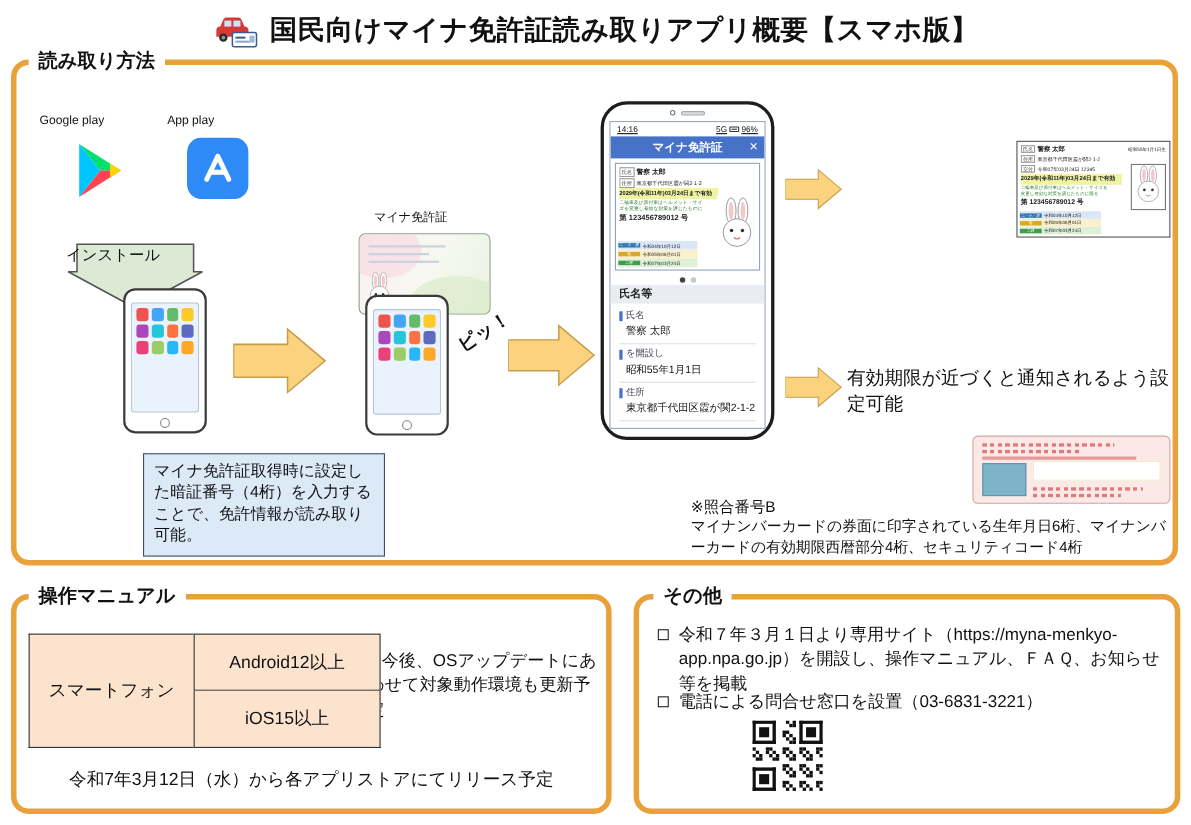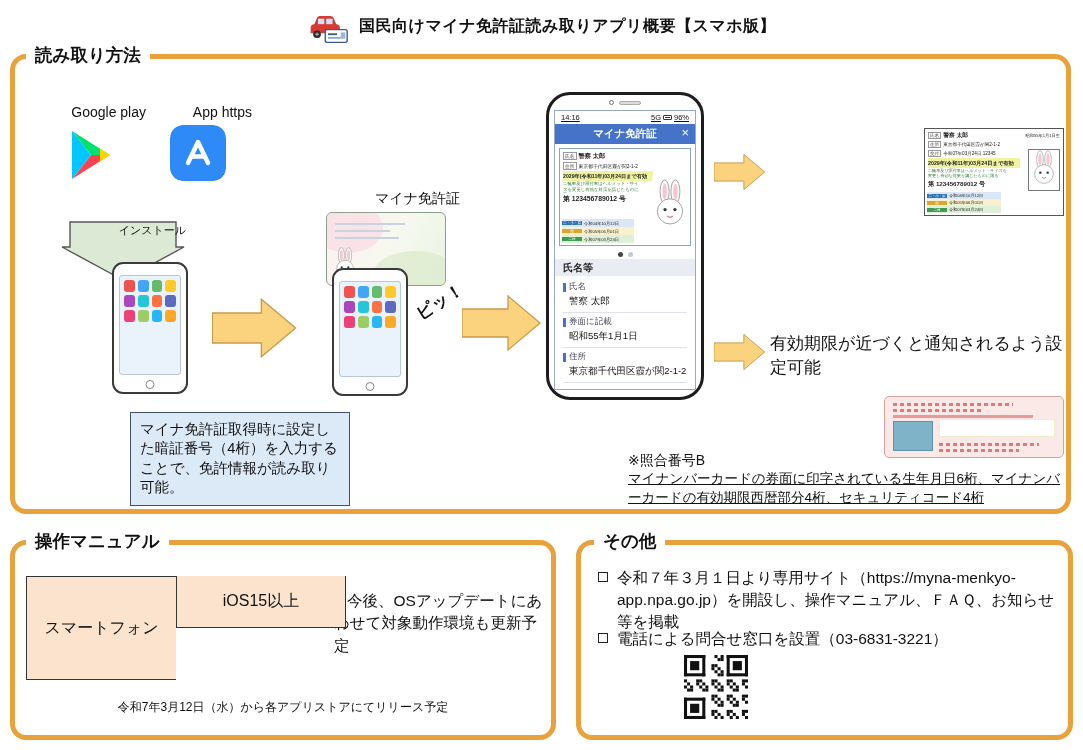--- a/index.html
+++ b/index.html
@@ -3,28 +3,28 @@
 <meta charset="utf-8">
 <style>
 *{margin:0;padding:0;box-sizing:border-box;}
 html,body{background:#fff;}
 body{font-family:"Liberation Sans","DejaVu Sans",sans-serif;color:#111;}
 .page{position:relative;width:1083px;height:750px;background:#fff;overflow:hidden;}
 .abs{position:absolute;}
 
 
 .title-row{position:absolute;top:7px;left:0;width:100%;display:flex;justify-content:center;align-items:center;gap:10px;height:38px;}
-.title-text{font-size:16px;font-weight:bold;letter-spacing:.5px;}
+.title-text{font-size:25px;font-weight:bold;letter-spacing:.5px;}
 
 
 .obox{position:absolute;border:5px solid #E8A13B;border-radius:16px;background:#fff;}
 .chip{position:absolute;z-index:6;background:#fff;padding:0 9px;font-weight:bold;font-size:17.5px;line-height:22px;height:22px;}
 
 
-.store-label{position:absolute;font-size:14px;text-align:right;}
+.store-label{position:absolute;font-size:11px;text-align:left;}
 
 
 .mini-phone{position:absolute;background:#fff;border:2px solid #3a3a3a;border-radius:11px;z-index:3;}
 .mp-screen{position:absolute;left:5px;right:5px;top:11px;bottom:17px;background:#EAF2FB;border:1px solid #b9c6d8;border-radius:3px;overflow:hidden;}
 .app-grid{display:grid;grid-template-columns:repeat(4,1fr);gap:3px;padding:4px;}
 .tile{height:12px;border-radius:3px;}
 .home-btn{position:absolute;left:50%;bottom:3px;width:9px;height:9px;border:1.5px solid #888;border-radius:50%;transform:translateX(-50%);}
 
 
 .phone3{position:absolute;left:546px;top:92px;width:158px;height:308px;background:#fff;border:3px solid #1d1d1d;border-radius:24px;z-index:3;}
@@ -88,55 +88,55 @@
 .lic-bg .lvalid{height:10px;line-height:10px;font-size:5.3px;width:calc(100% - 40px);}
 .lic-bg .lcond{font-size:4.1px;width:60%;height:11px;}
 .lic-bg .lnum{font-size:6.2px;height:10px;line-height:10px;}
 .lic-bg .lphoto{right:3px;top:20px;width:32px;height:42px;border:1px solid #777;}
 .lic-bg .stripes{width:74px;}
 .lic-bg .stripe{height:7px;font-size:4.1px;}
 .lic-bg .stripe b{width:20px;font-size:3.4px;}
 
 
 .arrow{position:absolute;z-index:2;}
-.arrow-text{position:absolute;left:0;top:3px;width:100%;text-align:right;font-size:11px;color:#111;z-index:3;}
+.arrow-text{position:absolute;left:0;top:3px;width:100%;text-align:left;font-size:14px;color:#111;z-index:3;}
 
 
 .beep{position:absolute;left:414px;top:290px;font-size:17px;font-weight:bold;transform:rotate(-32deg);z-index:4;}
 
 
 .bluebox{position:absolute;background:#DCE9F7;border:1px solid #40506a;padding:7px 9px;font-size:14.5px;line-height:1.34;z-index:4;}
 
 
 .benefit{position:absolute;font-size:17px;line-height:1.4;}
 
 
 .ref-title{position:absolute;font-size:14px;}
-.ref-body{position:absolute;font-size:13.5px;line-height:1.4;text-decoration:underline;}
+.ref-body{position:absolute;font-size:13.5px;line-height:1.4;}
 
 
 .myna-card{position:absolute;left:326px;top:212px;width:120px;height:74px;border:1px solid #8aa08a;border-radius:6px;background:linear-gradient(115deg,#fdf0f3 0%,#f6f8ef 55%,#e9f3e1 100%);overflow:hidden;z-index:1;}
 .blob{position:absolute;border-radius:50%;opacity:.65;}
 .mline{position:absolute;height:2px;background:#c9d2e0;}
 
 
 .mn-card{position:absolute;left:884px;top:396px;width:180px;height:62px;border:1px solid #d9a0a0;border-radius:5px;background:#FBE9E7;overflow:hidden;z-index:2;}
 .mn-line{position:absolute;height:2.5px;background:#E89A9A;}
 .mn-line.dash{background:repeating-linear-gradient(90deg,#E07A7A 0 4px,transparent 4px 7px);}
 .mn-photo{position:absolute;left:8px;bottom:6px;width:40px;height:30px;background:#7FB3C8;border:1px solid #5d93a8;}
 .mn-white{position:absolute;left:54px;top:22px;right:8px;height:18px;background:#fff;border:1px solid #eec;}
 
 
 .env-table{position:absolute;left:26px;top:576px;display:grid;grid-template-columns:150px 170px;grid-template-rows:52px 52px;z-index:2;}
 .env-cell{background:#FBE3CD;border:1px solid #333;display:flex;align-items:center;justify-content:center;font-size:16px;}
 .env-head{grid-row:1 / span 2;border-right:none;}
 .env-cell+.env-cell{}
 .env-os2{border-top:none;}
 .env-note{position:absolute;left:334px;top:590px;width:214px;font-size:15.5px;line-height:1.45;}
-.env-release{position:absolute;left:22px;top:699px;width:522px;text-align:center;font-size:12px;}
+.env-release{position:absolute;left:22px;top:699px;width:522px;text-align:center;font-size:16px;}
 
 
 .oth-item{position:absolute;display:flex;gap:9px;font-size:15.5px;line-height:1.42;}
 .cb{flex:0 0 auto;width:10px;height:10px;border:1.7px solid #222;margin-top:5px;}
 .qr-wrap{position:absolute;left:684px;top:655px;width:64px;height:64px;background:#fff;z-index:2;}
 .qr-cap{position:absolute;left:756px;top:682px;font-size:15px;}
 </style>
 </head>
 <body>
 
@@ -156,21 +156,21 @@
       <rect x="23" y="32" width="14" height="2" fill="#8aa6c8"></rect>
       <rect x="37" y="27" width="5" height="7" fill="#9db8d6"></rect>
     </svg>
     <div class="title-text">国民向けマイナ免許証読み取りアプリ概要【スマホ版】</div>
   </div>
 
   <div class="obox" style="left:10px;top:54px;width:1061px;height:460px;"></div>
   <div class="chip" style="left:26px;top:44px;">読み取り方法</div>
 
   <div class="store-label" style="left:36px;top:104px;width:110px;">Google play</div>
-  <div class="store-label" style="left:152px;top:104px;width:100px;">App https</div>
+  <div class="store-label" style="left:152px;top:104px;width:100px;">App play</div>
 
   <svg class="abs" style="left:64px;top:127px;" width="52" height="56" viewBox="0 0 52 56">
     <polygon points="8,4 46,28 27,28" fill="#00E06E"></polygon>
     <polygon points="8,52 46,28 27,28" fill="#FF4351"></polygon>
     <polygon points="8,4 27,28 8,52" fill="#00C6FF"></polygon>
     <polygon points="36,21.5 46,28 36,34.5" fill="#FFD400"></polygon>
   </svg>
 
   <svg class="abs" style="left:170px;top:125px;border-radius:13px;" width="56" height="56" viewBox="0 0 56 56">
     <rect width="56" height="56" rx="13" fill="#2E8AF6"></rect>
@@ -328,21 +328,21 @@
         <div class="p3-field">
           <div class="p3-flabel">
               <i></i>
               <span>氏名</span>
             </div>
           <div class="p3-fvalue">警察 太郎</div>
         </div>
         <div class="p3-field">
           <div class="p3-flabel">
               <i></i>
-              <span>券面に記載</span>
+              <span>を開設し</span>
             </div>
           <div class="p3-fvalue">昭和55年1月1日</div>
         </div>
         <div class="p3-field">
           <div class="p3-flabel">
               <i></i>
               <span>住所</span>
             </div>
           <div class="p3-fvalue">東京都千代田区霞が関2-1-2</div>
         </div>
@@ -423,20 +423,21 @@
   </div>
 
   <div class="ref-title" style="left:628px;top:452px;">※照合番号B</div>
   <div class="ref-body" style="left:628px;top:470px;width:442px;">マイナンバーカードの券面に印字されている生年月日6桁、マイナンバーカードの有効期限西暦部分4桁、セキュリティコード4桁</div>
 
   <div class="obox" style="left:10px;top:540px;width:546px;height:200px;"></div>
   <div class="chip" style="left:26px;top:530px;">操作マニュアル</div>
 
   <div class="env-table">
     <div class="env-cell env-head">スマートフォン</div>
+    <div class="env-cell">Android12以上</div>
     <div class="env-cell env-os2">iOS15以上</div>
   </div>
   <div class="env-note">※今後、OSアップデートにあわせて対象動作環境も更新予定</div>
   <div class="env-release">令和7年3月12日（水）から各アプリストアにてリリース予定</div>
 
   <div class="obox" style="left:576px;top:540px;width:497px;height:200px;"></div>
   <div class="chip" style="left:594px;top:530px;">その他</div>
 
   <div class="oth-item" style="left:598px;top:567px;width:462px;">
     <span class="cb"></span>

